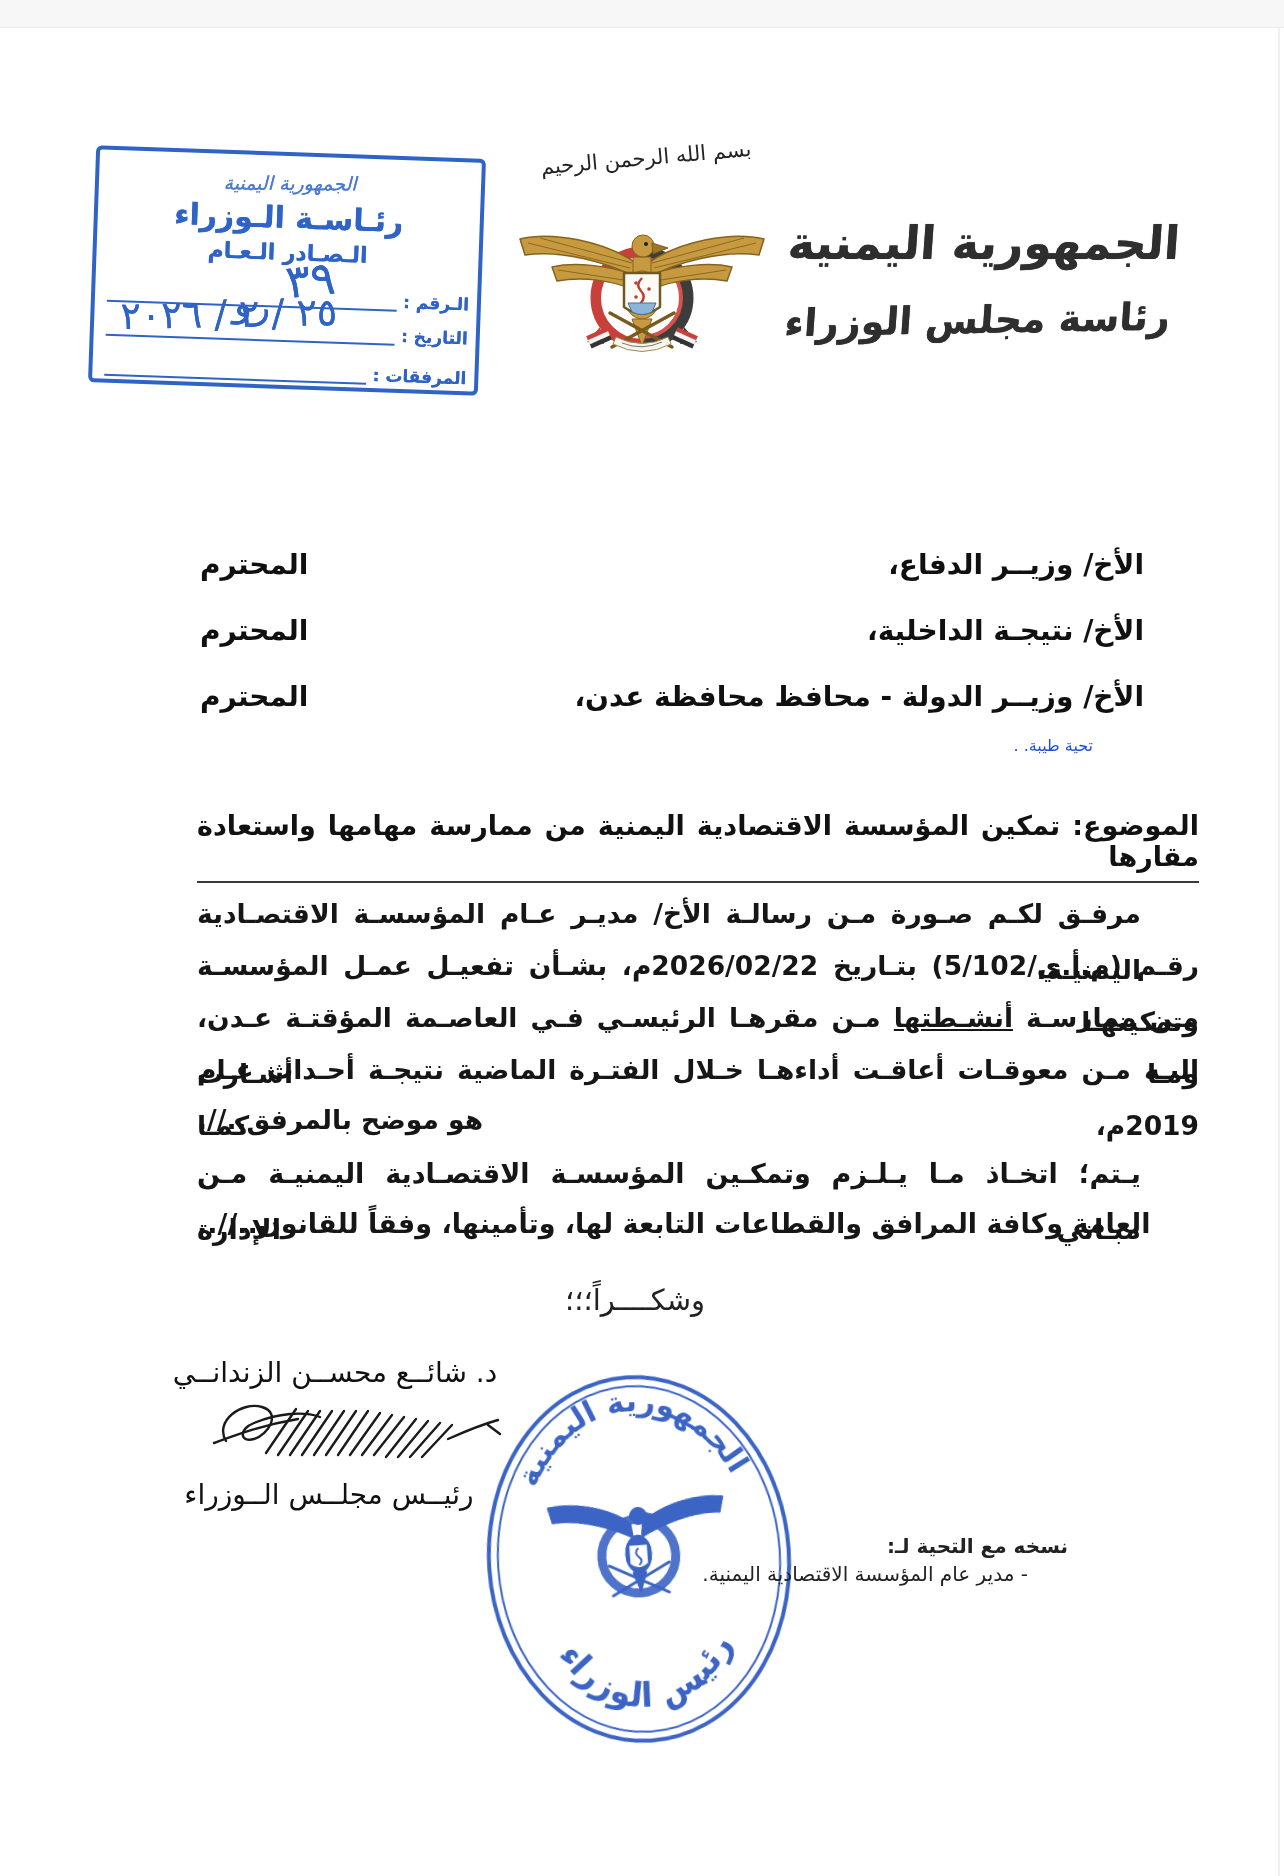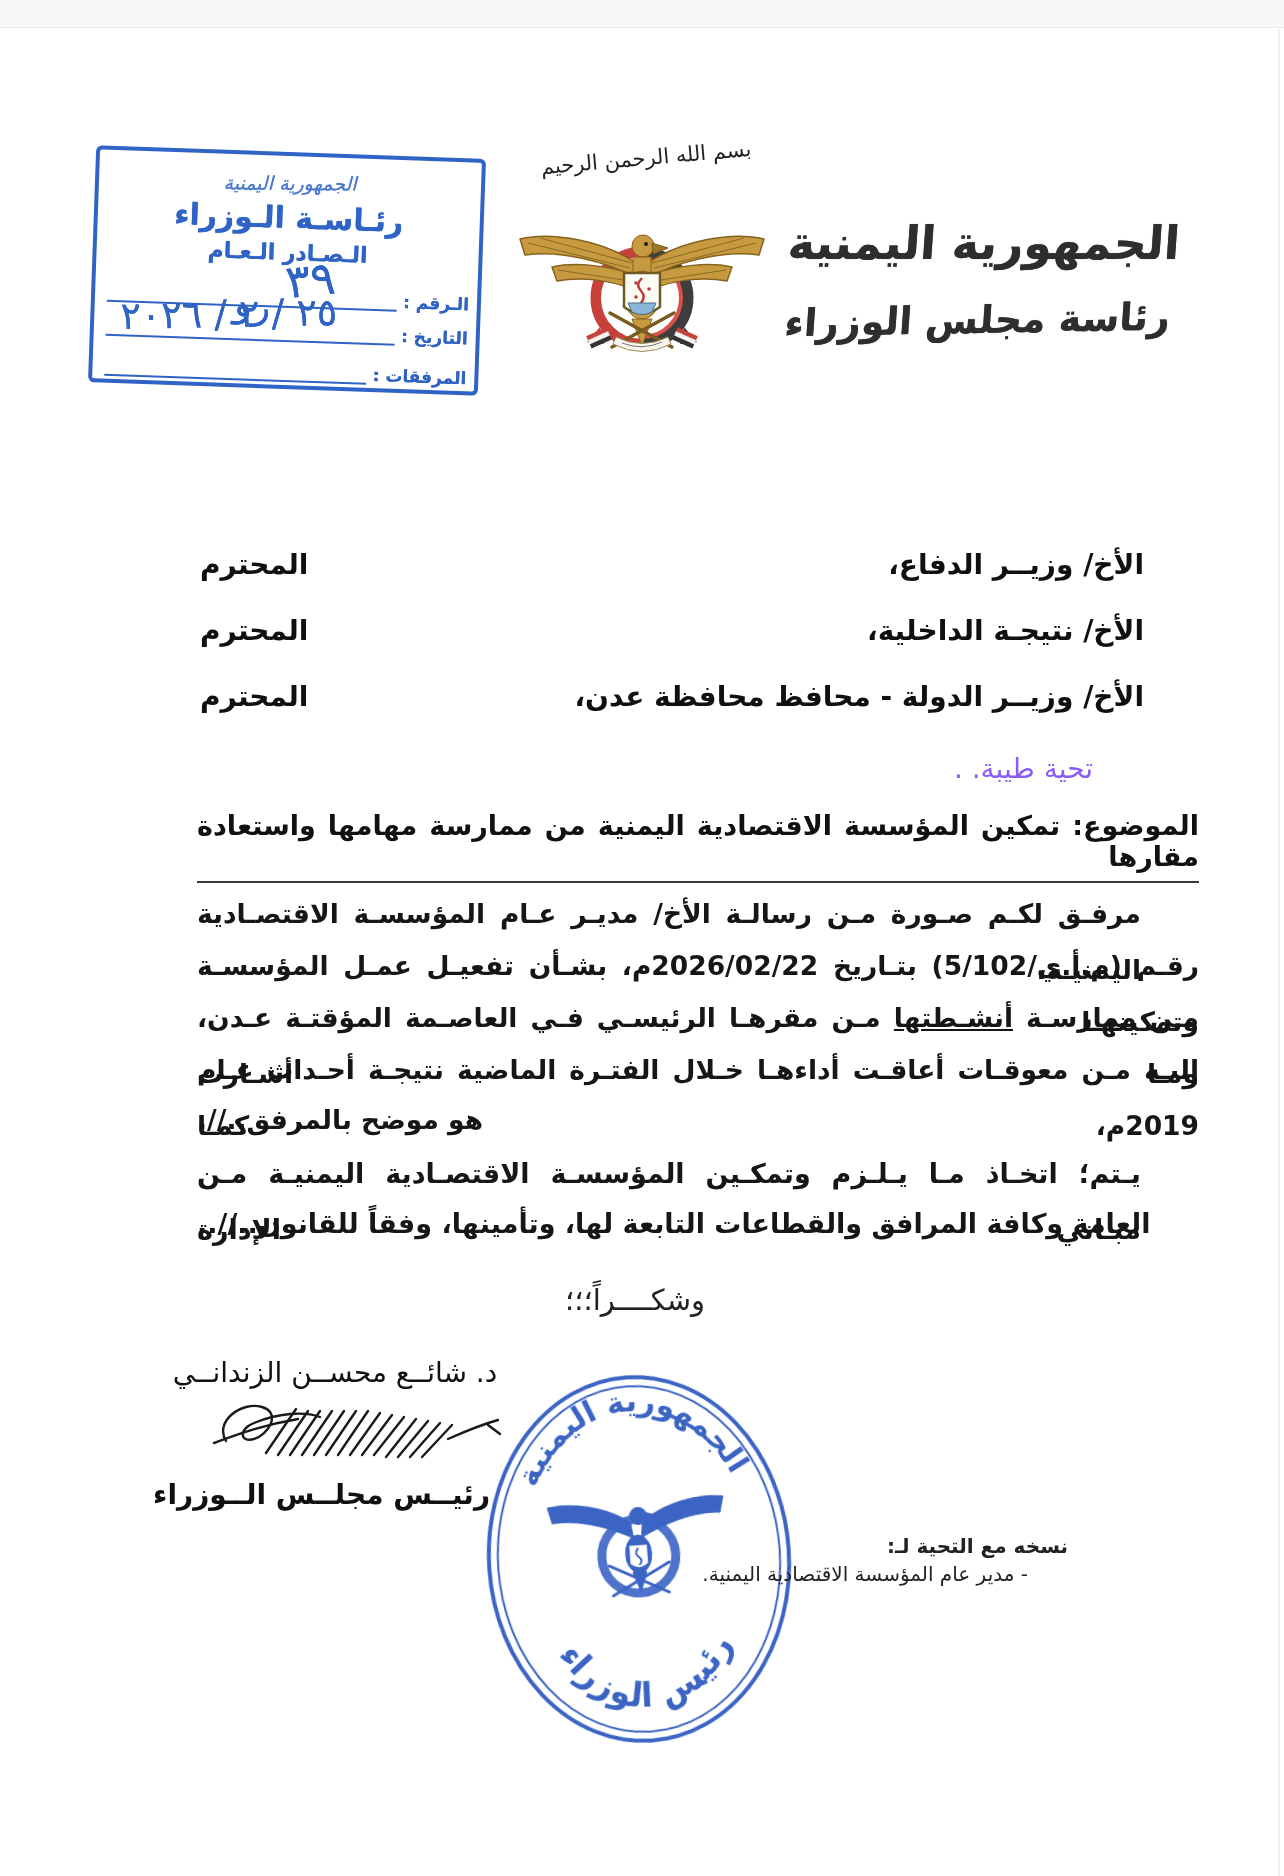--- a/index.html
+++ b/index.html
@@ -32,35 +32,35 @@
   
   #calli-republic{right:104px;top:216px;font-size:46px;font-weight:700;color:#2e2e2e;
       transform:skewX(-4deg);white-space:nowrap;text-shadow:0 0 .7px #444;}
   #calli-cabinet{right:114px;top:298px;font-size:38px;font-weight:700;color:#2e2e2e;
       transform:skewX(-5deg) rotate(-1deg);white-space:nowrap;text-shadow:0 0 .7px #444;}
   
   .addr-row{position:absolute;left:200px;right:140px;display:flex;direction:rtl;
       justify-content:space-between;font-size:28px;font-weight:700;color:#101010;white-space:nowrap;}
   #addr-0{top:548px;} #addr-1{top:614px;} #addr-2{top:680px;}
   
-  #greeting{right:191px;top:752px;font-size:28px;font-weight:500;color:#8b5cf6;}
+  #greeting{right:191px;top:736px;font-size:16px;font-weight:500;color:#1d4ed8;}
   #subject{left:197px;right:85px;top:810px;font-size:27px;font-weight:700;color:#111;
       text-align:justify;text-align-last:justify;padding-bottom:9px;border-bottom:2.5px solid #3a3a3a;}
   
   .para{position:absolute;left:197px;width:1002px;font-weight:700;color:#161616;}
   #para1{top:886px;font-size:26.5px;}
   #para2{top:1146px;font-size:27px;}
   .jline{direction:rtl;height:52px;line-height:56px;text-align:justify;text-align-last:justify;}
   .indent{padding-right:58px;}
   .lastline{direction:rtl;height:52px;line-height:52px;text-align:left;}
   #closing{left:420px;top:1248px;width:430px;text-align:center;font-size:29px;font-weight:500;color:#222;margin-top:35px;}
   
   #sig-name{left:168px;top:1356px;width:334px;text-align:center;font-size:28px;font-weight:400;color:#111;white-space:nowrap;}
   #sig-scribble{left:208px;top:1393px;width:300px;height:84px;}
-  #sig-title{left:168px;top:1478px;width:322px;text-align:center;font-size:28px;font-weight:700;color:#111;white-space:nowrap;}
+  #sig-title{left:168px;top:1478px;width:322px;text-align:center;font-size:28px;font-weight:400;color:#111;white-space:nowrap;}
   
   #round-stamp{left:478px;top:1366px;width:322px;height:386px;transform:rotate(-4deg);
       opacity:.92;filter:blur(.4px);}
   
   #cc-label{right:216px;top:1534px;font-size:20px;font-weight:600;color:#222;white-space:nowrap;}
   #cc-item{right:256px;top:1562px;font-size:20px;font-weight:500;color:#222;white-space:nowrap;}
 </style>
 </head>
 <body>
 

